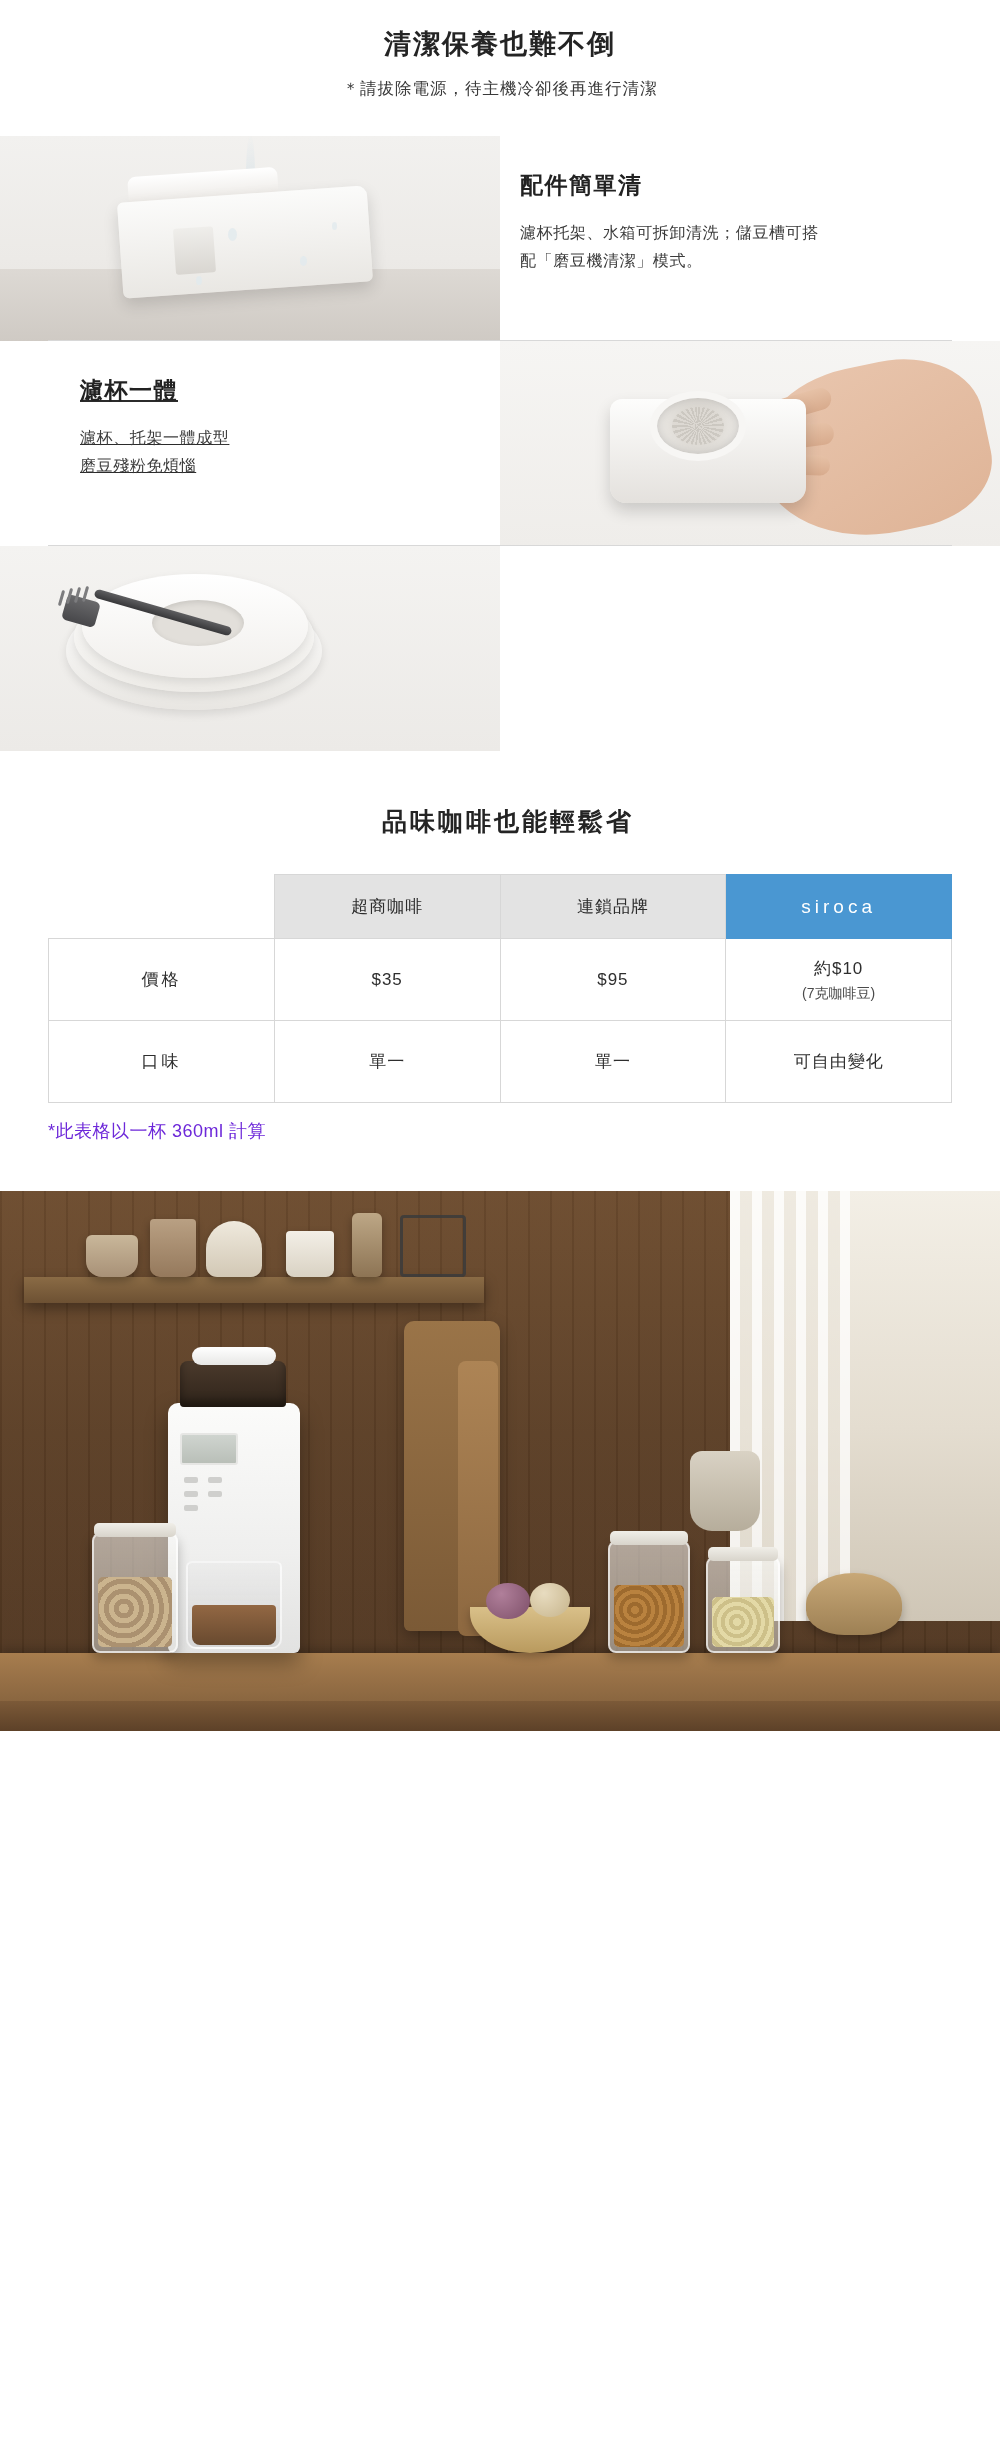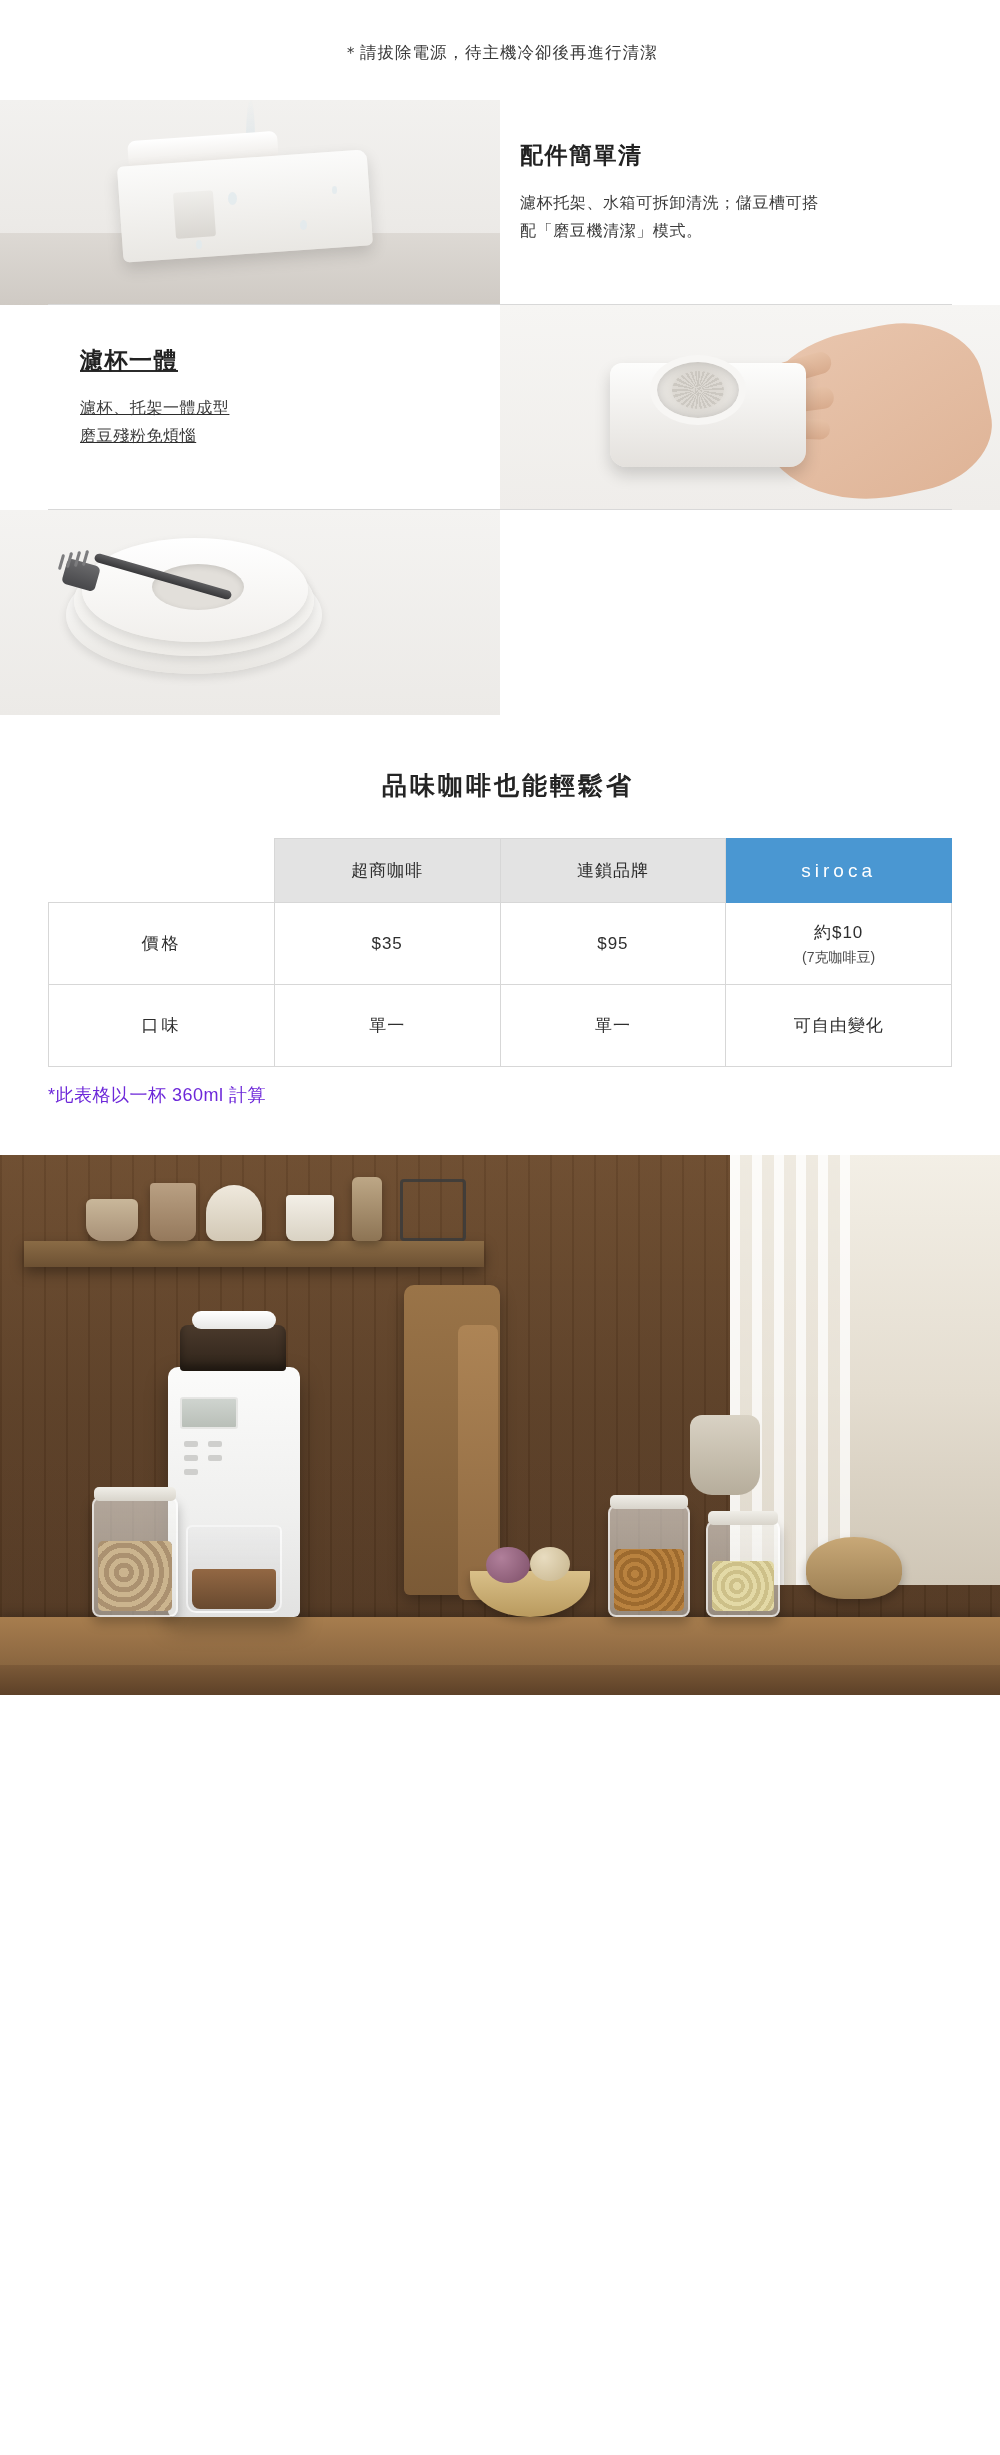--- a/index.html
+++ b/index.html
@@ -70,21 +70,21 @@
     padding: 30px 50px 10px 20px;
   }
   .ftext.left-pad {
     padding: 30px 20px 10px 80px;
     text-decoration: underline;
   }
   .fh {
     font-size: 23px;
     font-weight: bold;
     letter-spacing: 1.5px;
-    margin: 10px 0 18px 0;
+    margin: 4px 0 18px 0;
     color: #222;
   }
   .fp {
     font-size: 16px;
     line-height: 1.72;
     letter-spacing: 0.6px;
     color: #3b3b3b;
     margin: 0;
     max-width: 300px;
   }
@@ -466,20 +466,21 @@
     border-radius: 12px 12px 22px 22px;
   }
 </style>
 </head>
 <body>
 
 <div class="page">
 
   <section>
     <div class="clean-head">
+      <h2 class="clean-title">清潔保養也難不倒</h2>
       <p class="clean-note">＊請拔除電源，待主機冷卻後再進行清潔</p>
     </div>
 
     <div class="feature-rows">
 
       <div class="frow divider">
         <div class="fimg photo1">
           <div class="shelf"></div>
           <div class="stream"></div>
           <div class="lid"></div>

